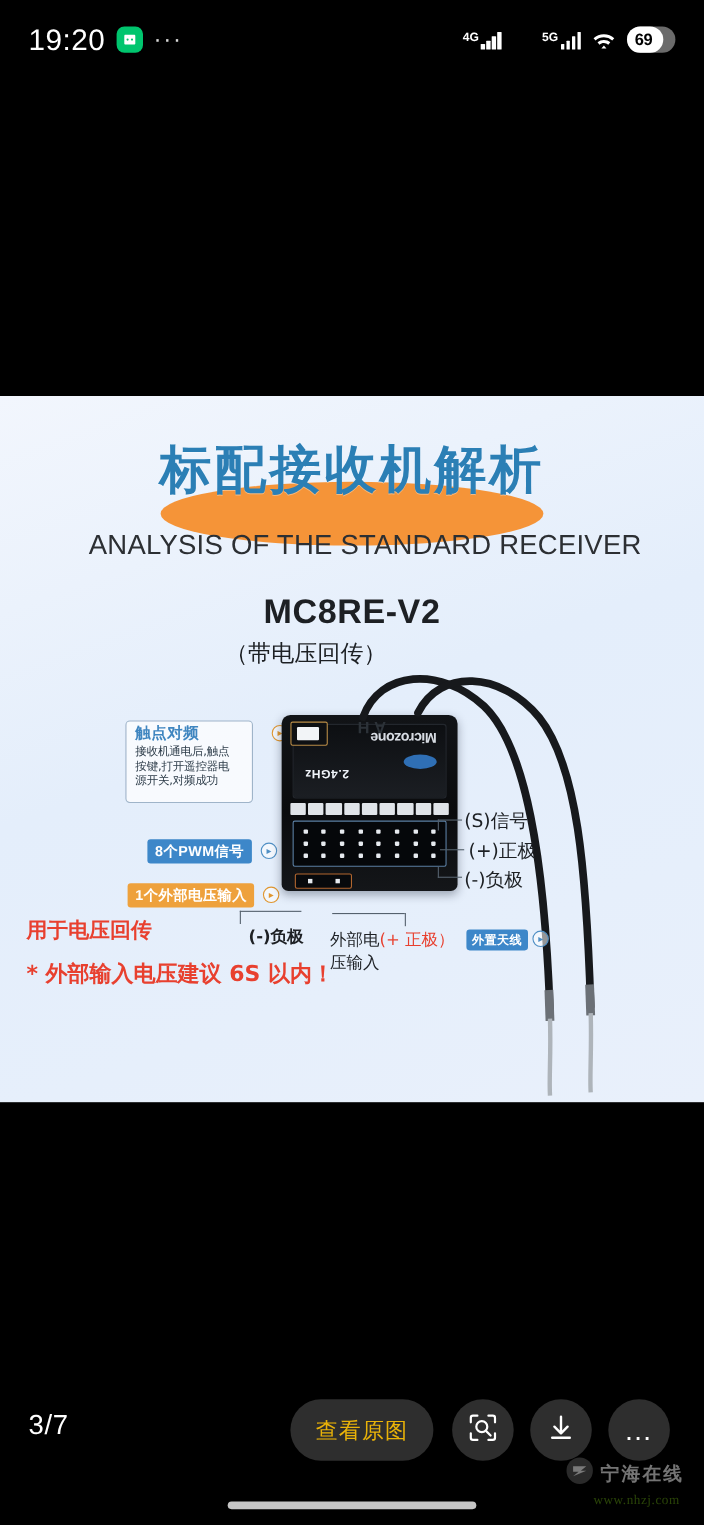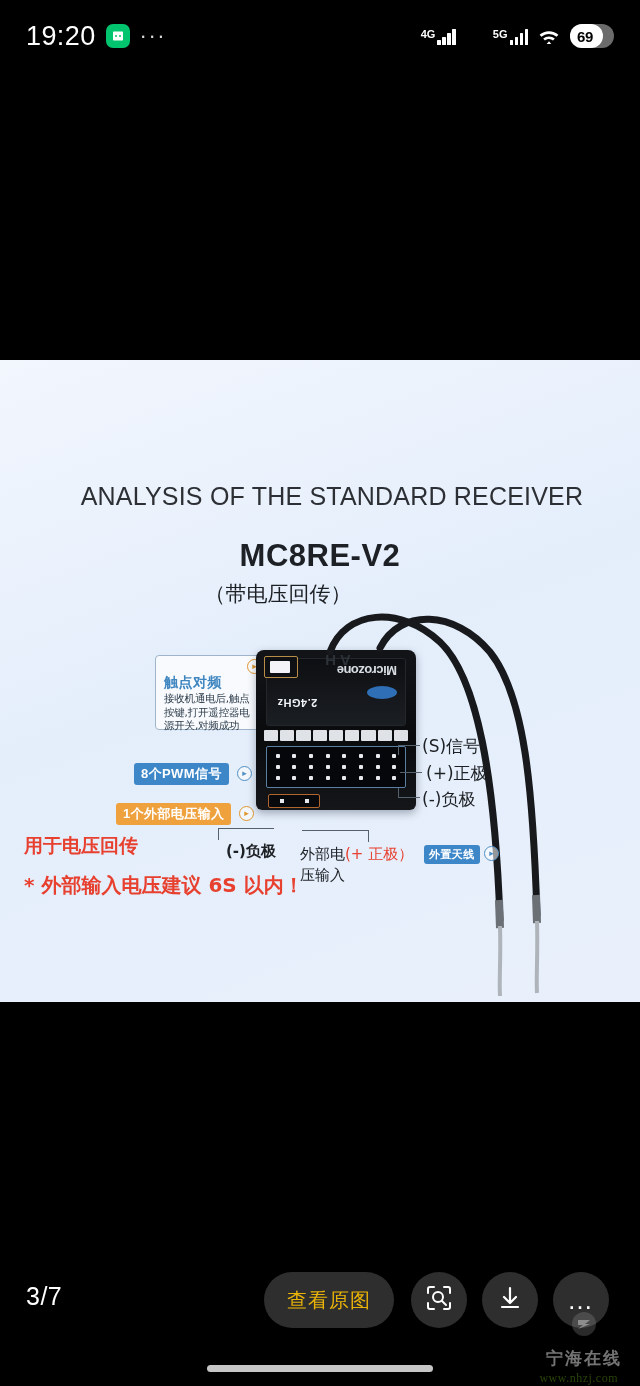--- a/index.html
+++ b/index.html
@@ -75,25 +75,24 @@
     font-size:31px; font-weight:700; color:#1d2024; letter-spacing:.5px;
   }
   .model-sub{
     position:absolute; left:0; top:220px; width:556px; text-align:center;
     font-size:21px; color:#1d2024;
     font-family:"DejaVu Sans","Liberation Sans",sans-serif;
   }
 
   
   .callout{
-    position:absolute; left:114px; top:295px; width:132px; height:75px;
+    position:absolute; left:114px; top:295px; width:116px; height:75px;
     border:1.6px solid #9fb4c9; border-radius:4px;
     background:rgba(255,255,255,.72);
-    padding:19px 6px 4px 8px;
-    margin-left:41px;
+    padding:4px 6px 4px 8px;
   }
   .callout-title{
     font-size:14px; font-weight:700; color:#3f86c0; letter-spacing:.5px;
     line-height:1.1; margin-bottom:2px;
     font-family:"DejaVu Sans","Liberation Sans",sans-serif;
   }
   .callout-body{
     font-size:10.5px; color:#2c3b48; line-height:1.25; letter-spacing:-.2px;
     font-family:"DejaVu Sans","Liberation Sans",sans-serif;
   }
@@ -208,23 +207,22 @@
   }
   .circ-btn.lens{ left:411px; }
   .circ-btn.dl{ left:482px; }
   .circ-btn.more{ left:553px; }
   .more-dots{ color:#fff; font-size:26px; letter-spacing:2px; line-height:.4; }
   .home-bar{
     position:absolute; left:50%; transform:translateX(-50%); bottom:14px;
     width:226px;height:7px;border-radius:4px;background:#c6c6c6;
   }
   .watermark{
-    position:absolute; right:18px; bottom:16px; display:flex; align-items:center; gap:6px;
+    position:absolute; right:18px; bottom:31px; display:flex; align-items:center; gap:6px;
     opacity:.55;
-    flex-direction:column;
   }
   .wm-text{ color:#d4d4d4; font-size:17px; font-weight:700; letter-spacing:2px;
     font-family:"DejaVu Sans","Liberation Sans",sans-serif;}
   .wm-url{ position:absolute; right:4px; bottom:-16px; color:#4d7c0f; font-size:12px;
     font-family:Liberation Serif, serif; letter-spacing:.5px;margin-top:32px;}
 </style>
 </head>
 <body>
 
 <div class="statusbar">
@@ -267,20 +265,24 @@
     </span>
     <span class="battery">
       <span class="fill"></span>
       <span class="pct">69</span>
     </span>
   </div>
 </div>
 
 <div class="photo">
 
+  <div class="title-wrap">
+    <div class="title-ellipse"></div>
+    <div class="title-cn">标配接收机解析</div>
+  </div>
   <div class="title-en">ANALYSIS OF THE STANDARD RECEIVER</div>
   <div class="model">MC8RE-V2</div>
   <div class="model-sub">（带电压回传）</div>
 
   <div class="callout">
     <div class="callout-title">触点对频</div>
     <div class="callout-body">接收机通电后,触点</div>
     <div class="callout-body">按键,打开遥控器电</div>
     <div class="callout-body">源开关,对频成功</div>
   </div>

